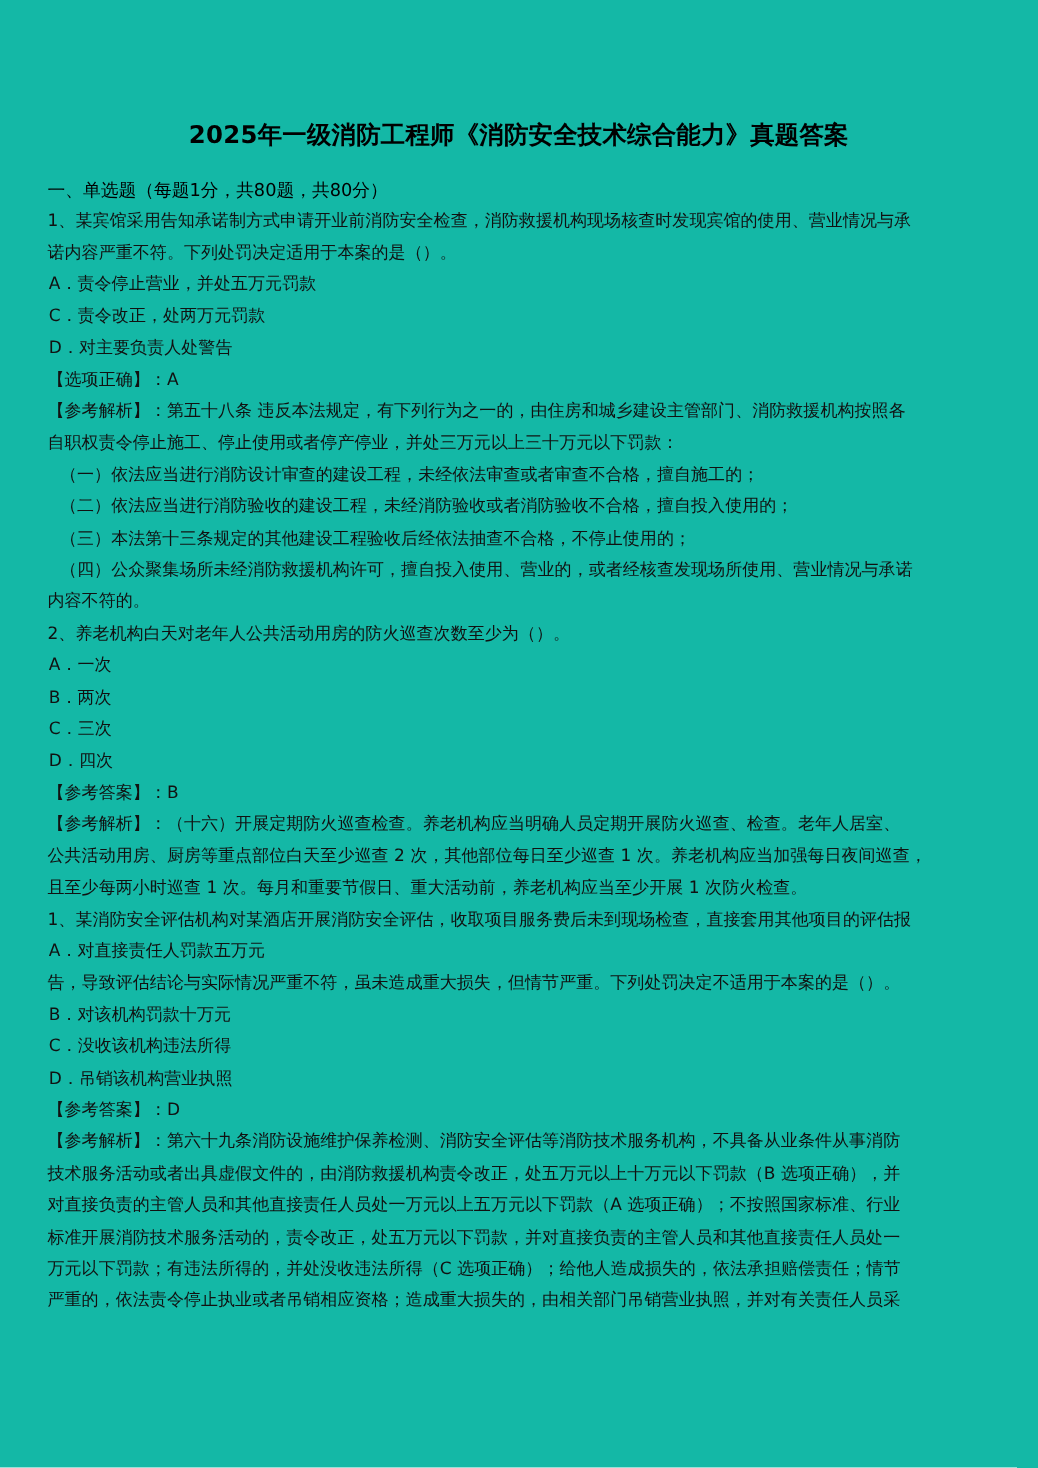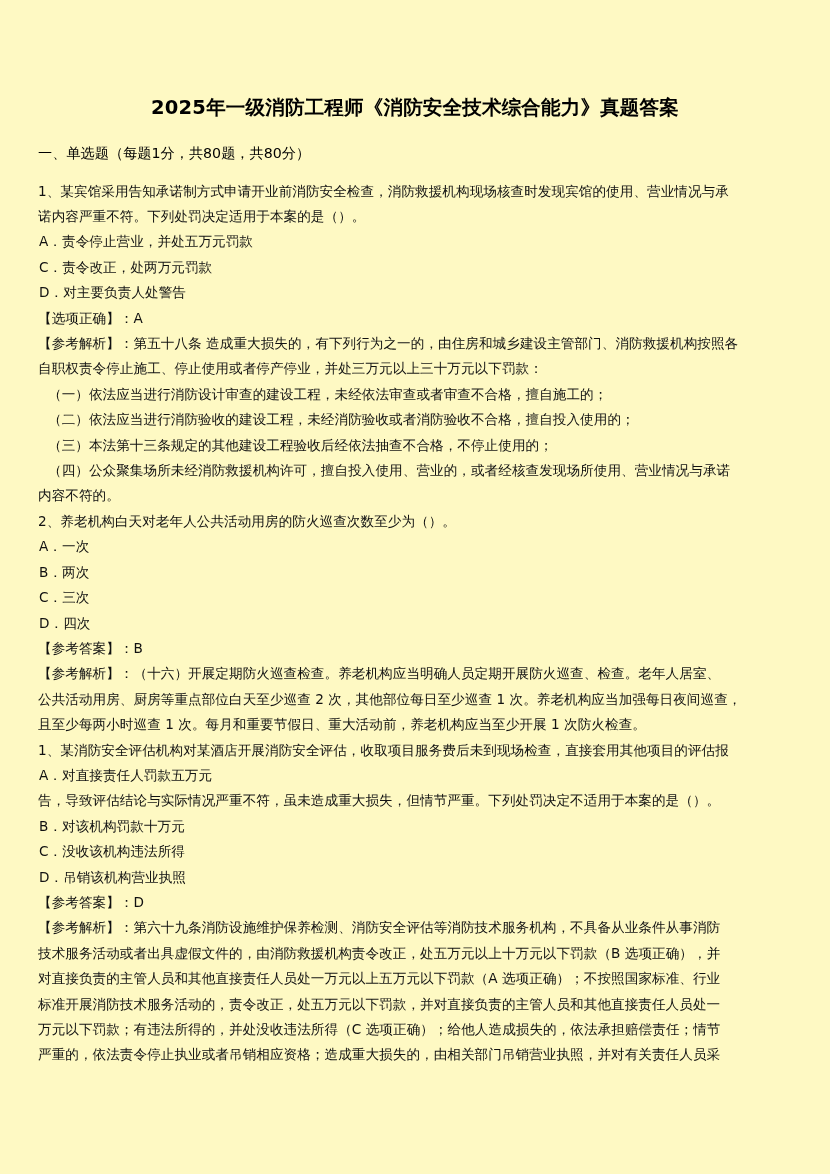--- a/index.html
+++ b/index.html
@@ -14,21 +14,21 @@
     font-family: "DejaVu Sans", "Liberation Sans", sans-serif;
     color: #0a0a0a;
     -webkit-font-smoothing: antialiased;
   }
   .page {
     width: 830px;
     height: 1174px;
     box-sizing: border-box;
     padding: 0;
     position: relative;
-    background: #fef9c3;
+    background: #14b8a6;
   }
   .doc-title {
     margin: 0;
     padding: 95px 40px 0 40px;
     text-align: center;
     font-size: 19.5px;
     font-weight: bold;
     letter-spacing: 0.2px;
     line-height: 1.35;
     color: #000000;
@@ -36,21 +36,20 @@
   .section-heading {
     margin: 0;
     padding: 22px 40px 0 38px;
     font-size: 14.2px;
     font-weight: normal;
     line-height: 1.5;
     color: #000000;
   }
   .body-block {
     padding: 0 45px 0 38px;
-    margin-top: 14px;
   }
   .ln {
     font-size: 13.6px;
     line-height: 25.4px;
     color: #111111;
     white-space: pre;
     letter-spacing: 0.05px;
   }
   .ln.indent-1 { text-indent: 0; padding-left: 10px; }
   .ln.opt { padding-left: 1px; }
@@ -65,21 +64,21 @@
 
   <div class="section-heading">一、单选题（每题1分，共80题，共80分）</div>
 
   <div class="body-block">
     <div class="ln hang">1、某宾馆采用告知承诺制方式申请开业前消防安全检查，消防救援机构现场核查时发现宾馆的使用、营业情况与承</div>
     <div class="ln hang">诺内容严重不符。下列处罚决定适用于本案的是（）。</div>
     <div class="ln opt">A．责令停止营业，并处五万元罚款</div>
     <div class="ln opt">C．责令改正，处两万元罚款</div>
     <div class="ln opt">D．对主要负责人处警告</div>
     <div class="ln hang">【选项正确】：A</div>
-    <div class="ln hang">【参考解析】：第五十八条 造成重大损失的，有下列行为之一的，由住房和城乡建设主管部门、消防救援机构按照各</div>
+    <div class="ln hang">【参考解析】：第五十八条 违反本法规定，有下列行为之一的，由住房和城乡建设主管部门、消防救援机构按照各</div>
     <div class="ln hang">自职权责令停止施工、停止使用或者停产停业，并处三万元以上三十万元以下罚款：</div>
     <div class="ln indent-1">（一）依法应当进行消防设计审查的建设工程，未经依法审查或者审查不合格，擅自施工的；</div>
     <div class="ln indent-1">（二）依法应当进行消防验收的建设工程，未经消防验收或者消防验收不合格，擅自投入使用的；</div>
     <div class="ln indent-1">（三）本法第十三条规定的其他建设工程验收后经依法抽查不合格，不停止使用的；</div>
     <div class="ln indent-1">（四）公众聚集场所未经消防救援机构许可，擅自投入使用、营业的，或者经核查发现场所使用、营业情况与承诺</div>
     <div class="ln hang">内容不符的。</div>
     <div class="ln hang">2、养老机构白天对老年人公共活动用房的防火巡查次数至少为（）。</div>
     <div class="ln opt">A．一次</div>
     <div class="ln opt">B．两次</div>
     <div class="ln opt">C．三次</div>

